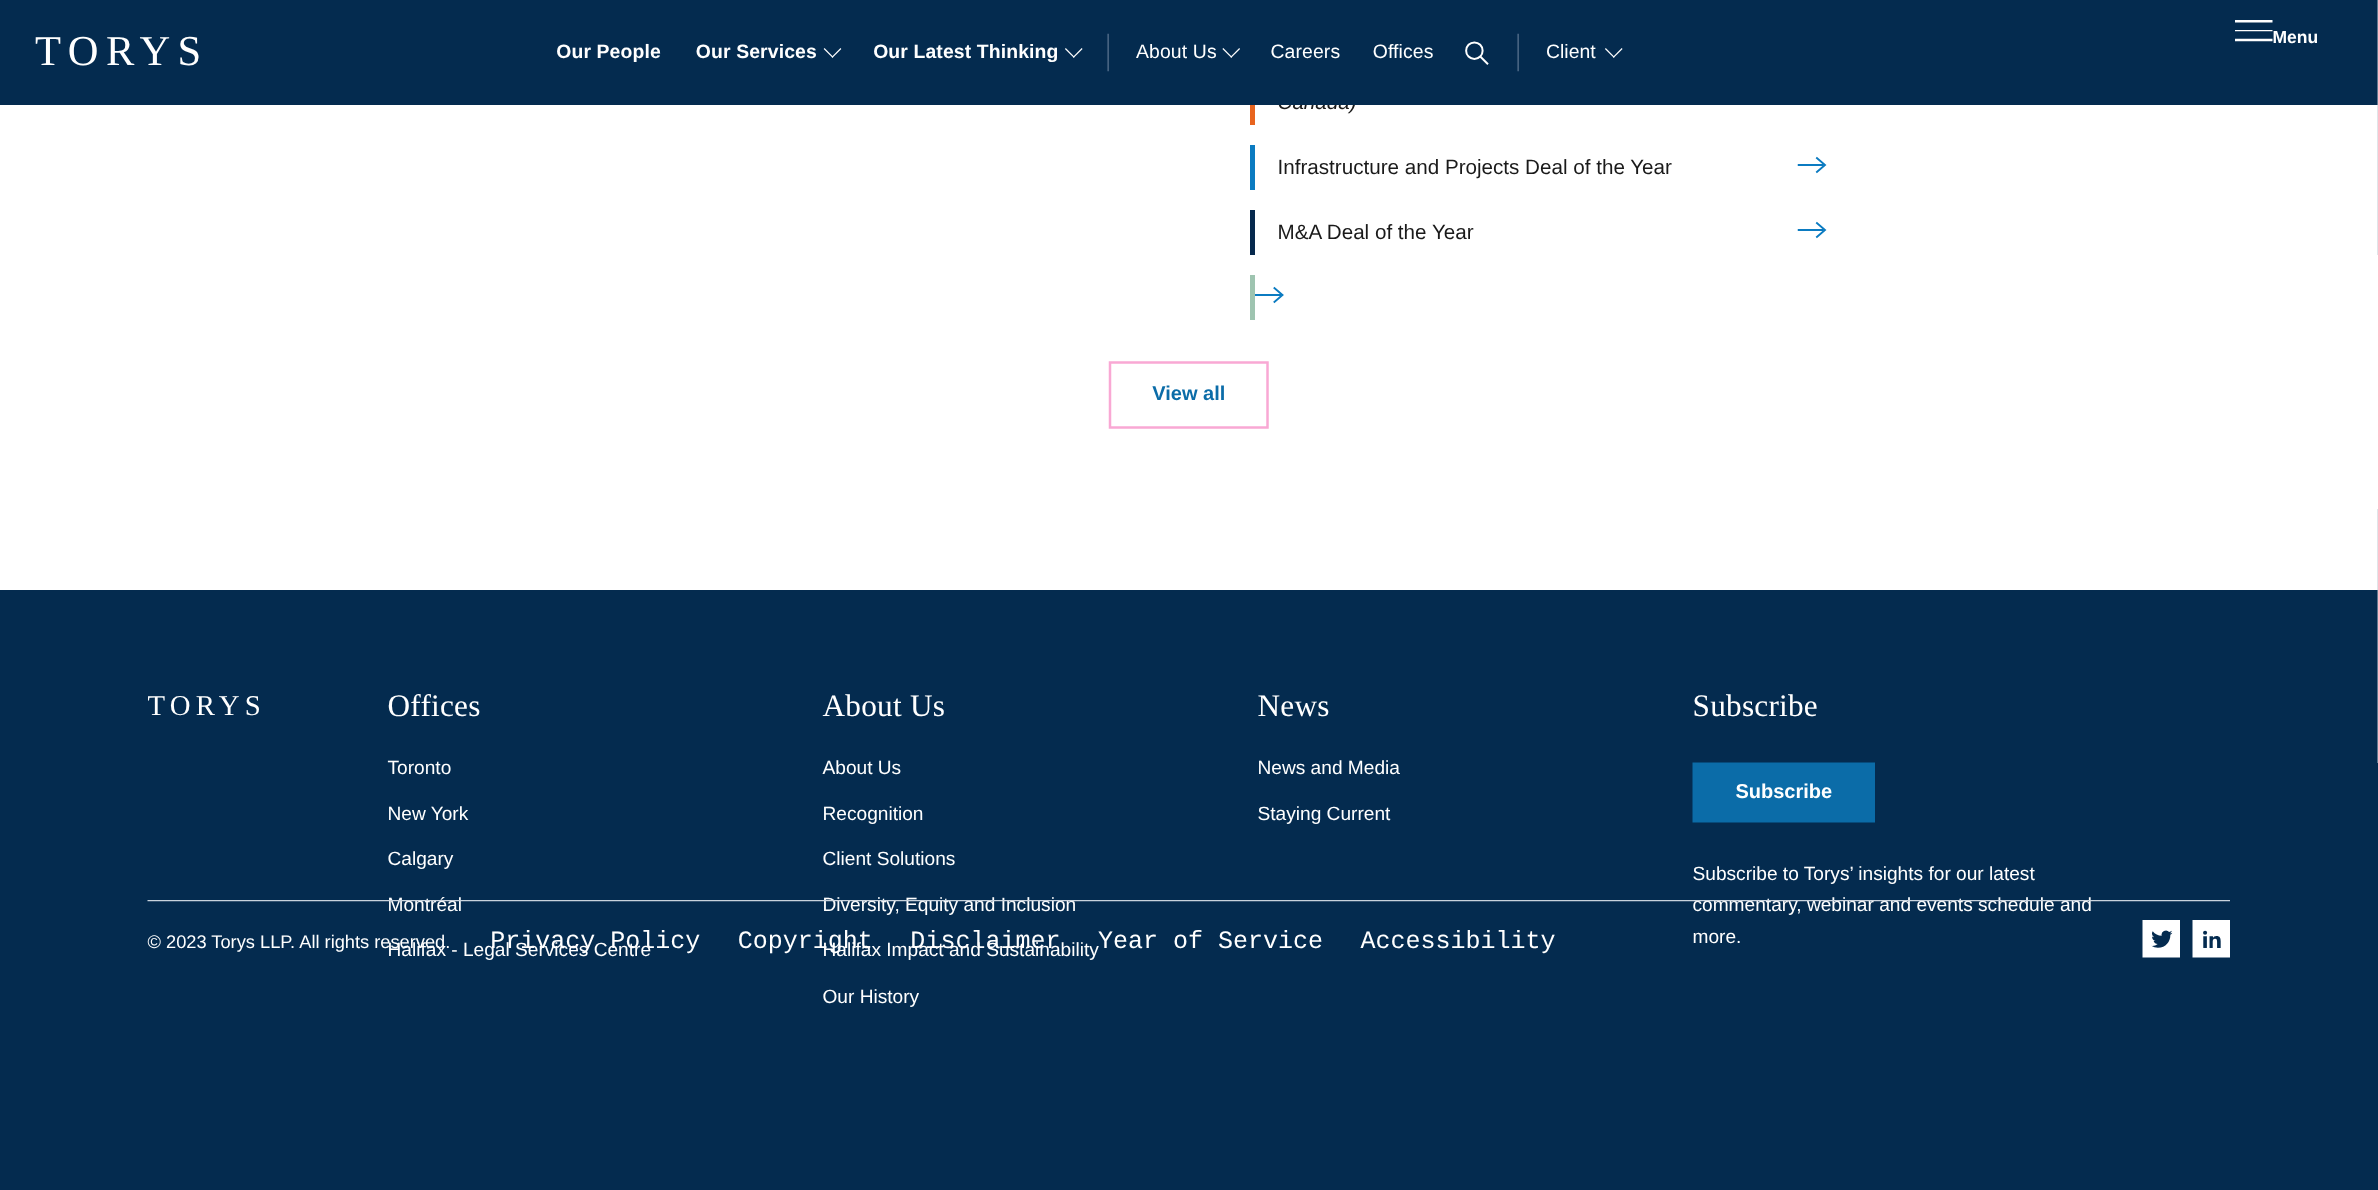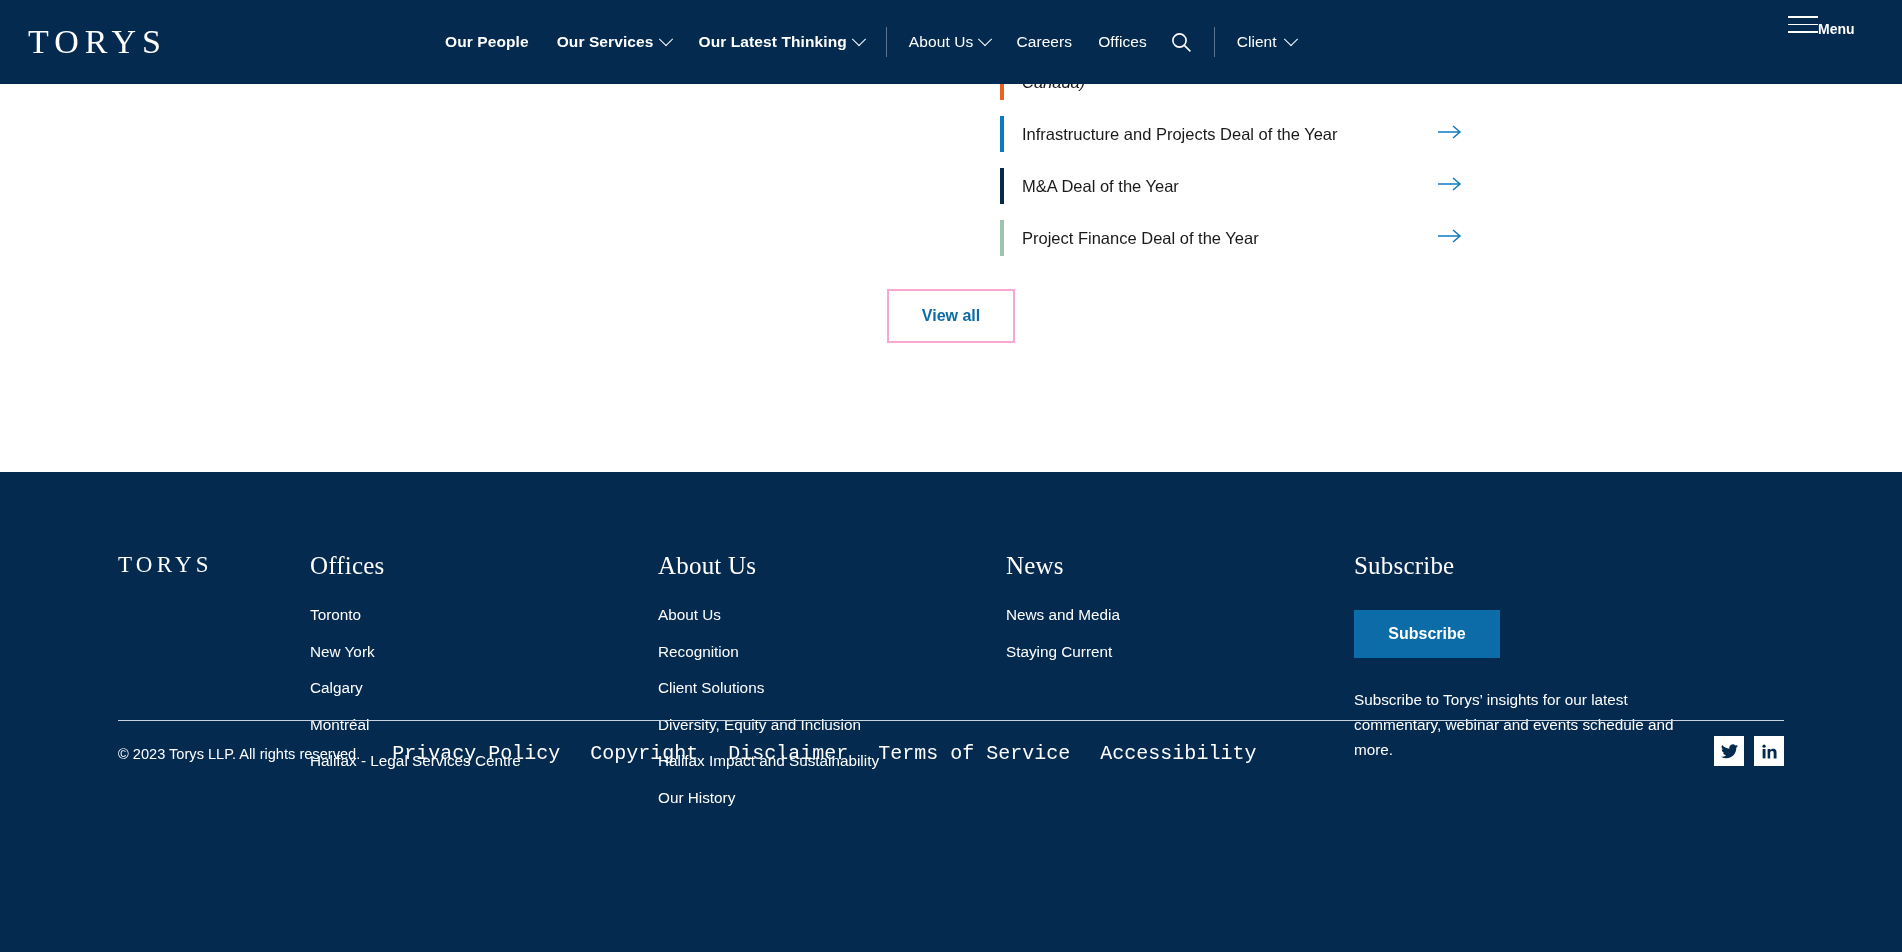--- a/index.html
+++ b/index.html
@@ -368,21 +368,20 @@
       <div class="award-arrow">
         <svg width="24" height="14" viewBox="0 0 24 14">
           <line x1="0" y1="7" x2="21" y2="7" stroke="#0B7BC1" stroke-width="1.5"></line>
           <polyline points="15,1 22,7 15,13" fill="none" stroke="#0B7BC1" stroke-width="1.5"></polyline>
         </svg>
       </div>
     </div>
 
     <div class="award-row">
       <div class="award-bar" style="background:#9EC4B0"></div>
-      <div class="award-title">Project Finance Deal of the Year</div>
       <div class="award-arrow">
         <svg width="24" height="14" viewBox="0 0 24 14">
           <line x1="0" y1="7" x2="21" y2="7" stroke="#0B7BC1" stroke-width="1.5"></line>
           <polyline points="15,1 22,7 15,13" fill="none" stroke="#0B7BC1" stroke-width="1.5"></polyline>
         </svg>
       </div>
     </div>
   </div>
 
   <div class="viewall-wrap">
@@ -430,21 +429,21 @@
       </div>
     </div>
 
     <div class="footer-rule"></div>
 
     <div class="legal">
       <span class="copyright">© 2023 Torys LLP. All rights reserved.</span>
       <a class="legal-link">Privacy Policy</a>
       <a class="legal-link">Copyright</a>
       <a class="legal-link">Disclaimer</a>
-      <a class="legal-link">Terms of Service</a>
+      <a class="legal-link">Year of Service</a>
       <a class="legal-link">Accessibility</a>
     </div>
 
     <div class="socials">
       <a class="social">
         <svg width="17" height="15" viewBox="0 0 24 20">
           <path fill="#042B4F" d="M24 2.4a9.6 9.6 0 0 1-2.83.78A4.93 4.93 0 0 0 23.34.38a9.86 9.86 0 0 1-3.13 1.2A4.92 4.92 0 0 0 11.8 6.03 13.97 13.97 0 0 1 1.67.9 4.92 4.92 0 0 0 3.2 7.47 4.9 4.9 0 0 1 .96 6.85v.06a4.92 4.92 0 0 0 3.95 4.83 4.96 4.96 0 0 1-2.22.08 4.93 4.93 0 0 0 4.6 3.42A9.88 9.88 0 0 1 0 17.29a13.94 13.94 0 0 0 7.55 2.21c9.06 0 14-7.5 14-14l-.01-.64A10 10 0 0 0 24 2.4z"></path>
         </svg>
       </a>
       <a class="social">

